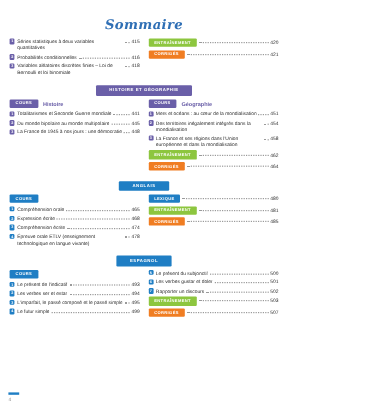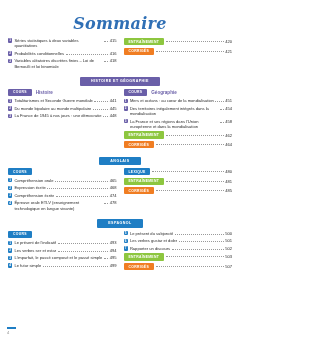--- a/index.html
+++ b/index.html
@@ -15,21 +15,21 @@
     background:#ffffff;
     padding:0;
   }
   
   .title{
     text-align:center;
     color:#2f6fb5;
     font-family:"DejaVu Serif", serif;
     font-style:italic;
     font-weight:bold;
-    font-size:16px;
+    font-size:11px;
     letter-spacing:.3px;
     padding-top:14px;
     padding-bottom:5px;
   }
   
   .cols{
     display:flex;
     gap:7px;
     padding:0 8px;
     box-sizing:border-box;

